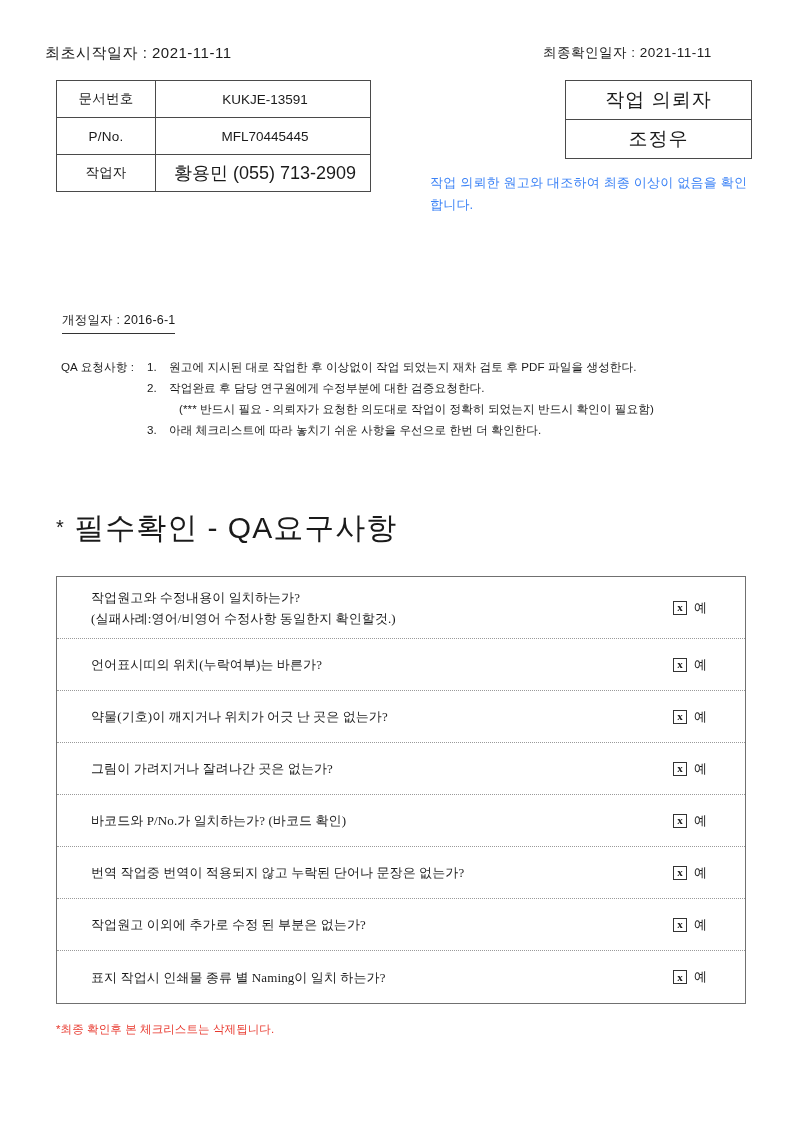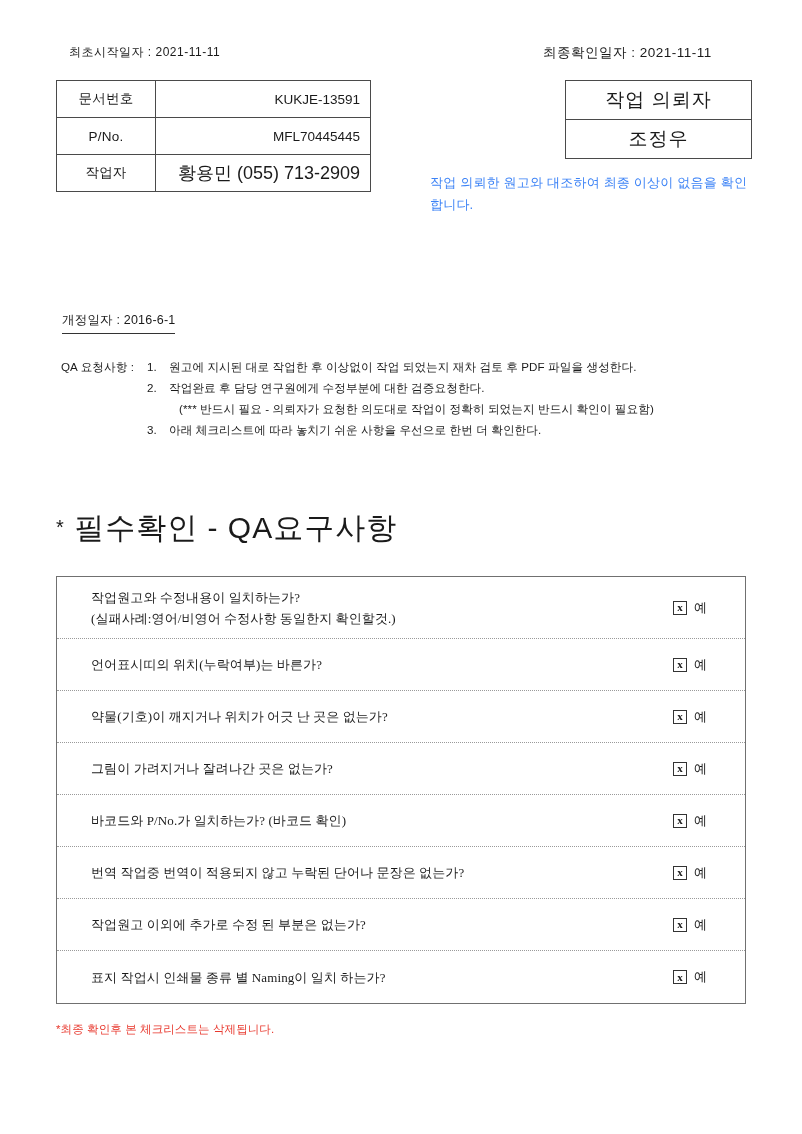--- a/index.html
+++ b/index.html
@@ -17,23 +17,23 @@
   }
   .page {
     position: relative;
     width: 802px;
     height: 1134px;
   }
 
   
   .date-start {
     position: absolute;
-    left: 69px;
+    left: 45px;
     top: 44px;
-    font-size: 12px;
+    font-size: 15px;
     letter-spacing: 0.5px;
     white-space: nowrap;
   }
   .date-final {
     position: absolute;
     left: 543px;
     top: 44px;
     font-size: 13.5px;
     letter-spacing: 0.5px;
     white-space: nowrap;
@@ -55,21 +55,21 @@
     vertical-align: middle;
     white-space: nowrap;
   }
   .info-table td.label {
     width: 78px;
     text-align: center;
     letter-spacing: 0.2px;
   }
   .info-table td.value {
     width: 190px;
-    text-align: right;
+    text-align: center;
     padding-left: 14px;
   }
   .info-table td.value-small {
     font-size: 18px;
     padding-left: 14px;
   }
 
   
   .approver-table {
     position: absolute;

